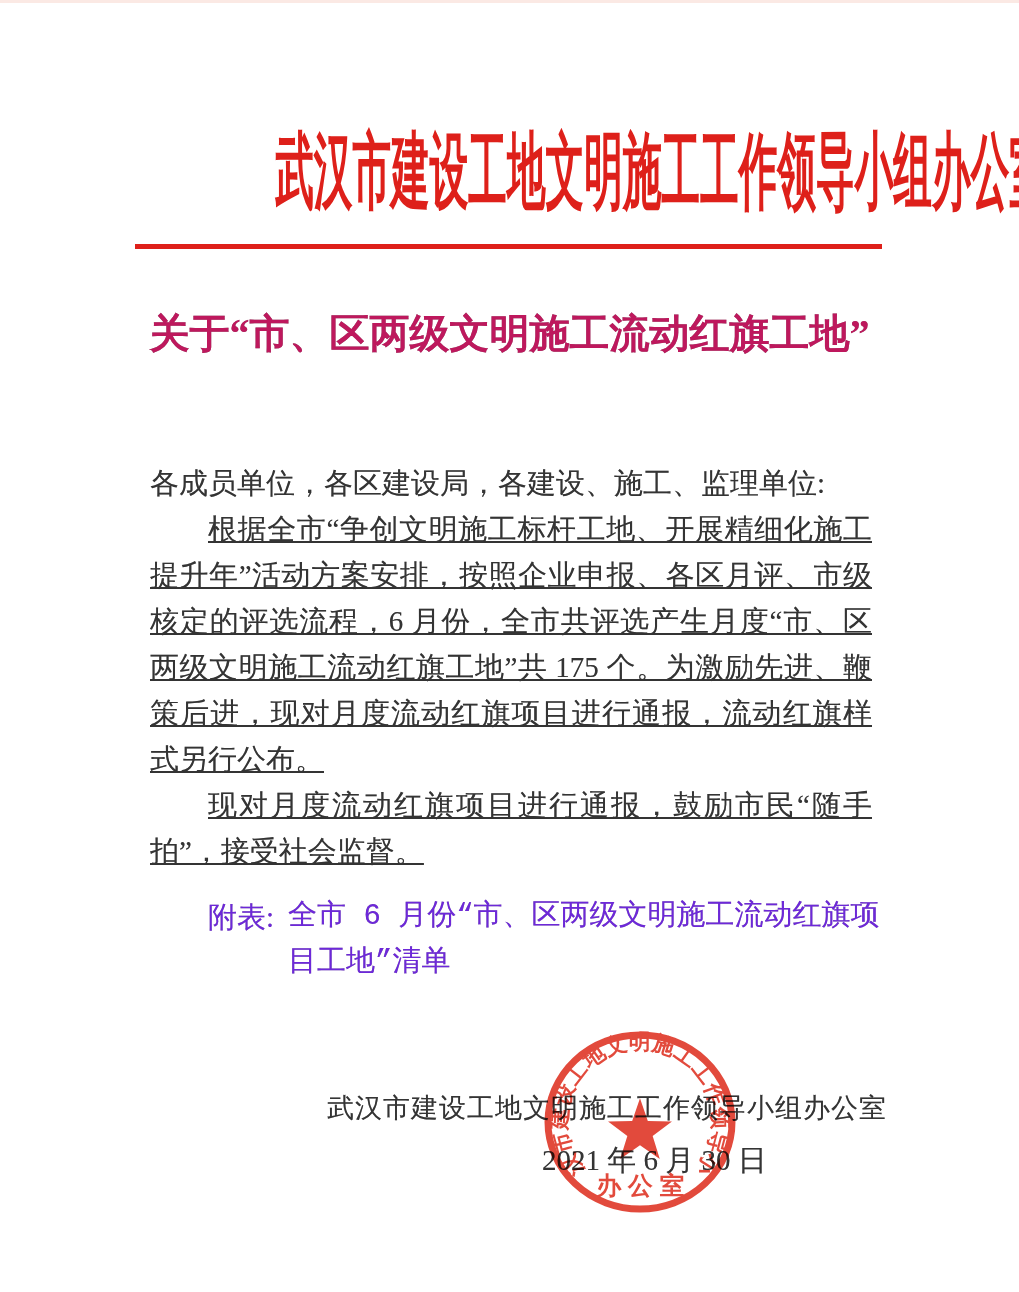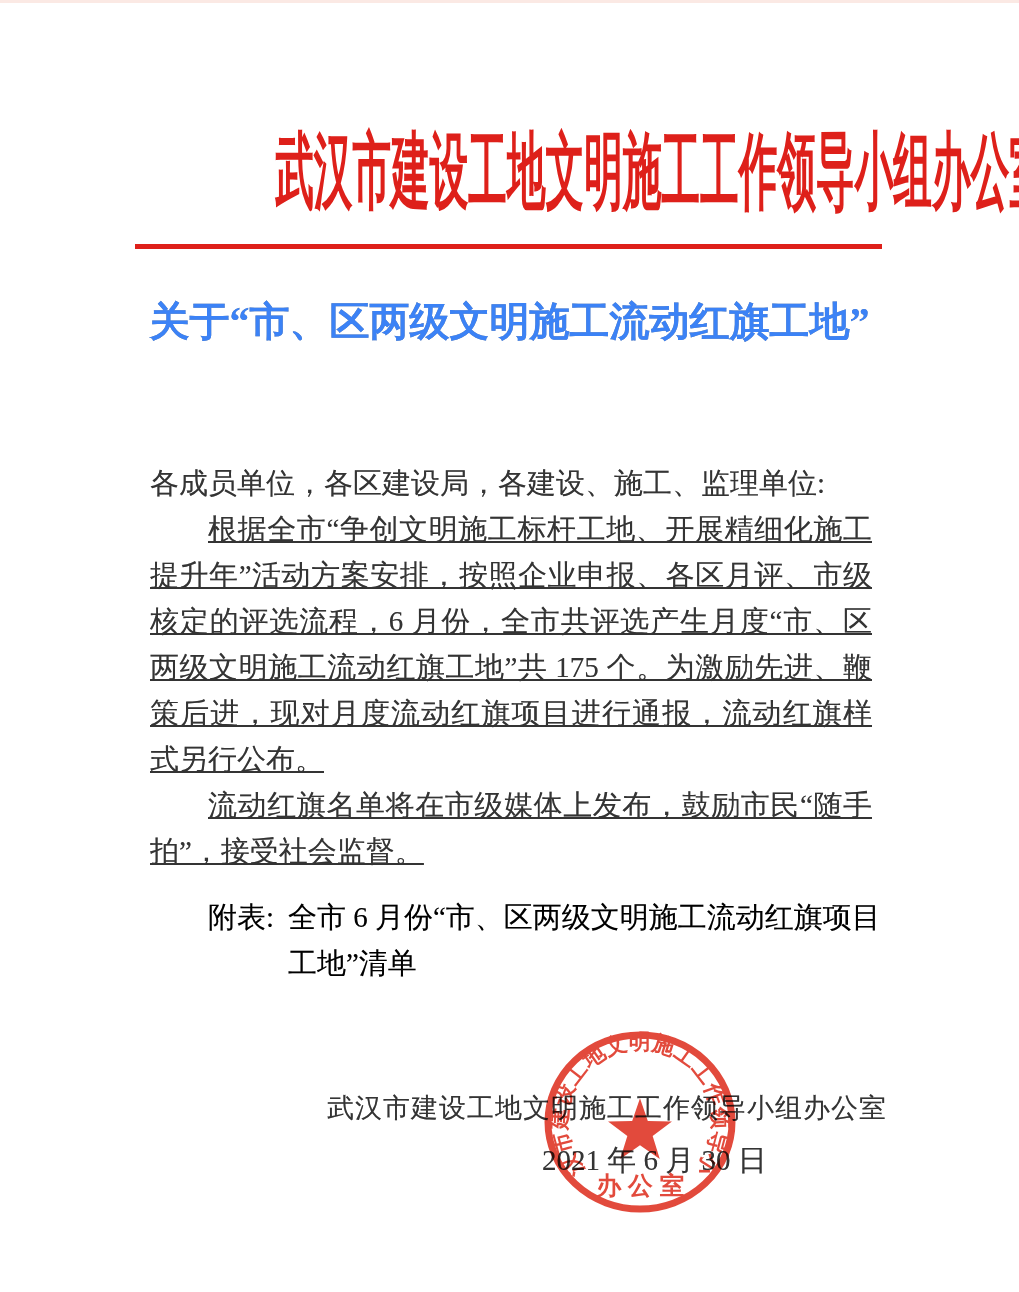--- a/index.html
+++ b/index.html
@@ -31,55 +31,56 @@
     letter-spacing: 0px;
   }
   .red-rule {
     position: absolute;
     top: 244px; left: 135px;
     width: 747px; height: 5px;
     background: #de201a;
   }
   .doc-title {
     position: absolute;
-    top: 296px; left: 0; width: 100%;
+    top: 308px; left: 0; width: 100%;
     text-align: center;
     font-size: 40px;
     font-weight: bold;
-    color: #3b82f6;
+    color: #be185d;
     line-height: 52px;
     text-shadow: 0 0 0.5px rgba(0,0,0,0.45);
   }
   .body-text {
     position: absolute;
     top: 460px; left: 150px; right: 147px;
     font-size: 29px;
     line-height: 46px;
     color: #343434;
     text-align: justify;
     text-shadow: 0 0 0.6px rgba(40,40,40,0.4);
   }
   .body-text p { margin: 0; }
   .body-text p.indent { text-indent: 2em; text-decoration: underline; }
   .attachment {
     position: absolute;
     top: 894px; left: 150px; width: 740px;
     font-size: 29px;
     line-height: 46px;
-    color: #000000;
+    color: #6d28d9;
     text-shadow: 0 0 0.6px rgba(40,40,40,0.4);
   }
   .attachment .att-label {
     position: absolute;
     left: 58px; top: 0;
   }
   .attachment .att-text {
     display: block;
     margin-left: 138px;
     width: 600px;
+    font-family: Liberation Mono, monospace;
   }
   .signature {
     position: absolute;
     top: 1090px; right: 132px;
     font-size: 27px;
     letter-spacing: 1px;
     color: #343434;
     white-space: nowrap;
     text-shadow: 0 0 0.6px rgba(40,40,40,0.4);
   }
@@ -116,21 +117,21 @@
 
   <div class="red-rule"></div>
 
   <div class="doc-title">
     <div>关于“市、区两级文明施工流动红旗工地”</div>
   </div>
 
   <div class="body-text">
     <p>各成员单位，各区建设局，各建设、施工、监理单位:</p>
     <p class="indent">根据全市“争创文明施工标杆工地、开展精细化施工提升年”活动方案安排，按照企业申报、各区月评、市级核定的评选流程，6 月份，全市共评选产生月度“市、区两级文明施工流动红旗工地”共 175 个。为激励先进、鞭策后进，现对月度流动红旗项目进行通报，流动红旗样式另行公布。</p>
-    <p class="indent">流动红旗名单将在市级媒体上发布，鼓励市民“随手拍”，接受社会监督。</p>
+    <p class="indent">现对月度流动红旗项目进行通报，鼓励市民“随手拍”，接受社会监督。</p>
   </div>
 
   <div class="attachment">
     <span class="att-label">附表:</span>
     <span class="att-text">全市 6 月份“市、区两级文明施工流动红旗项目工地”清单</span>
   </div>
 
   <div class="signature">武汉市建设工地文明施工工作领导小组办公室</div>
 
   <div class="doc-date">2021 年 6 月 30 日</div>

